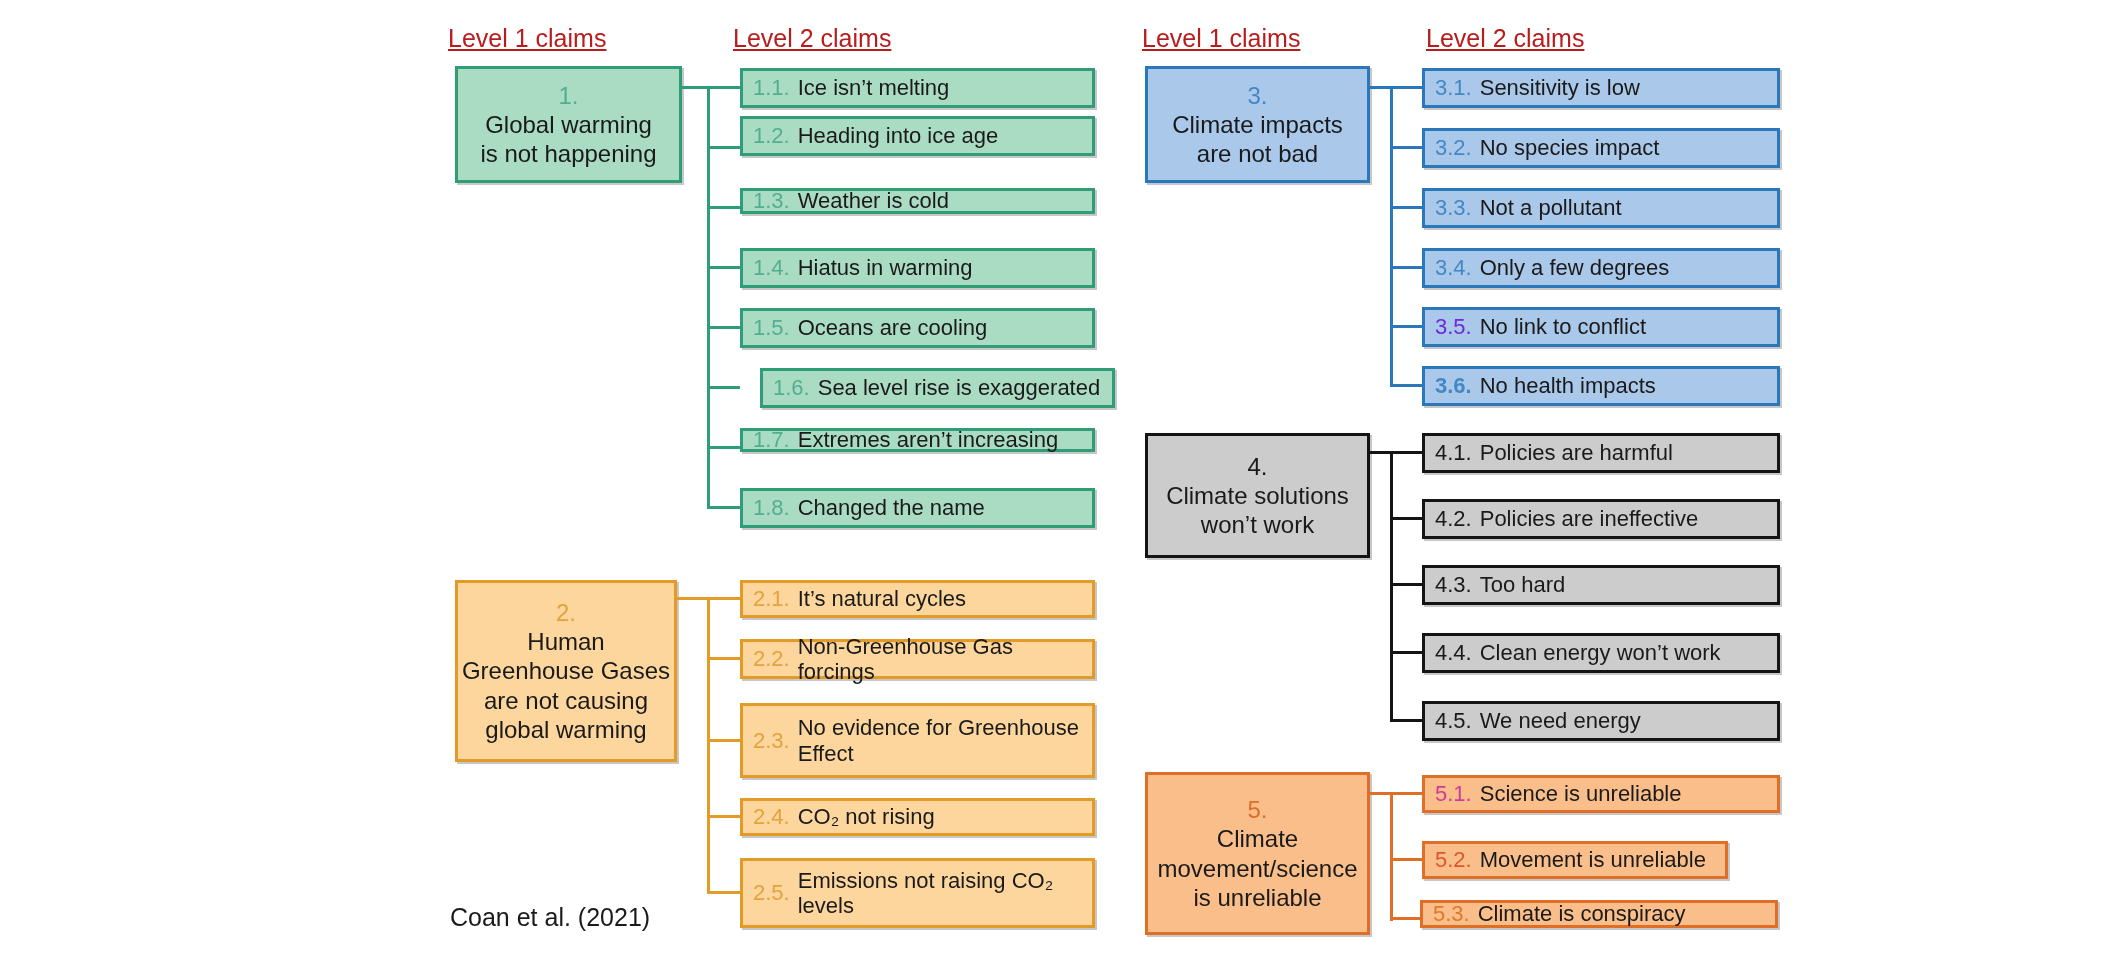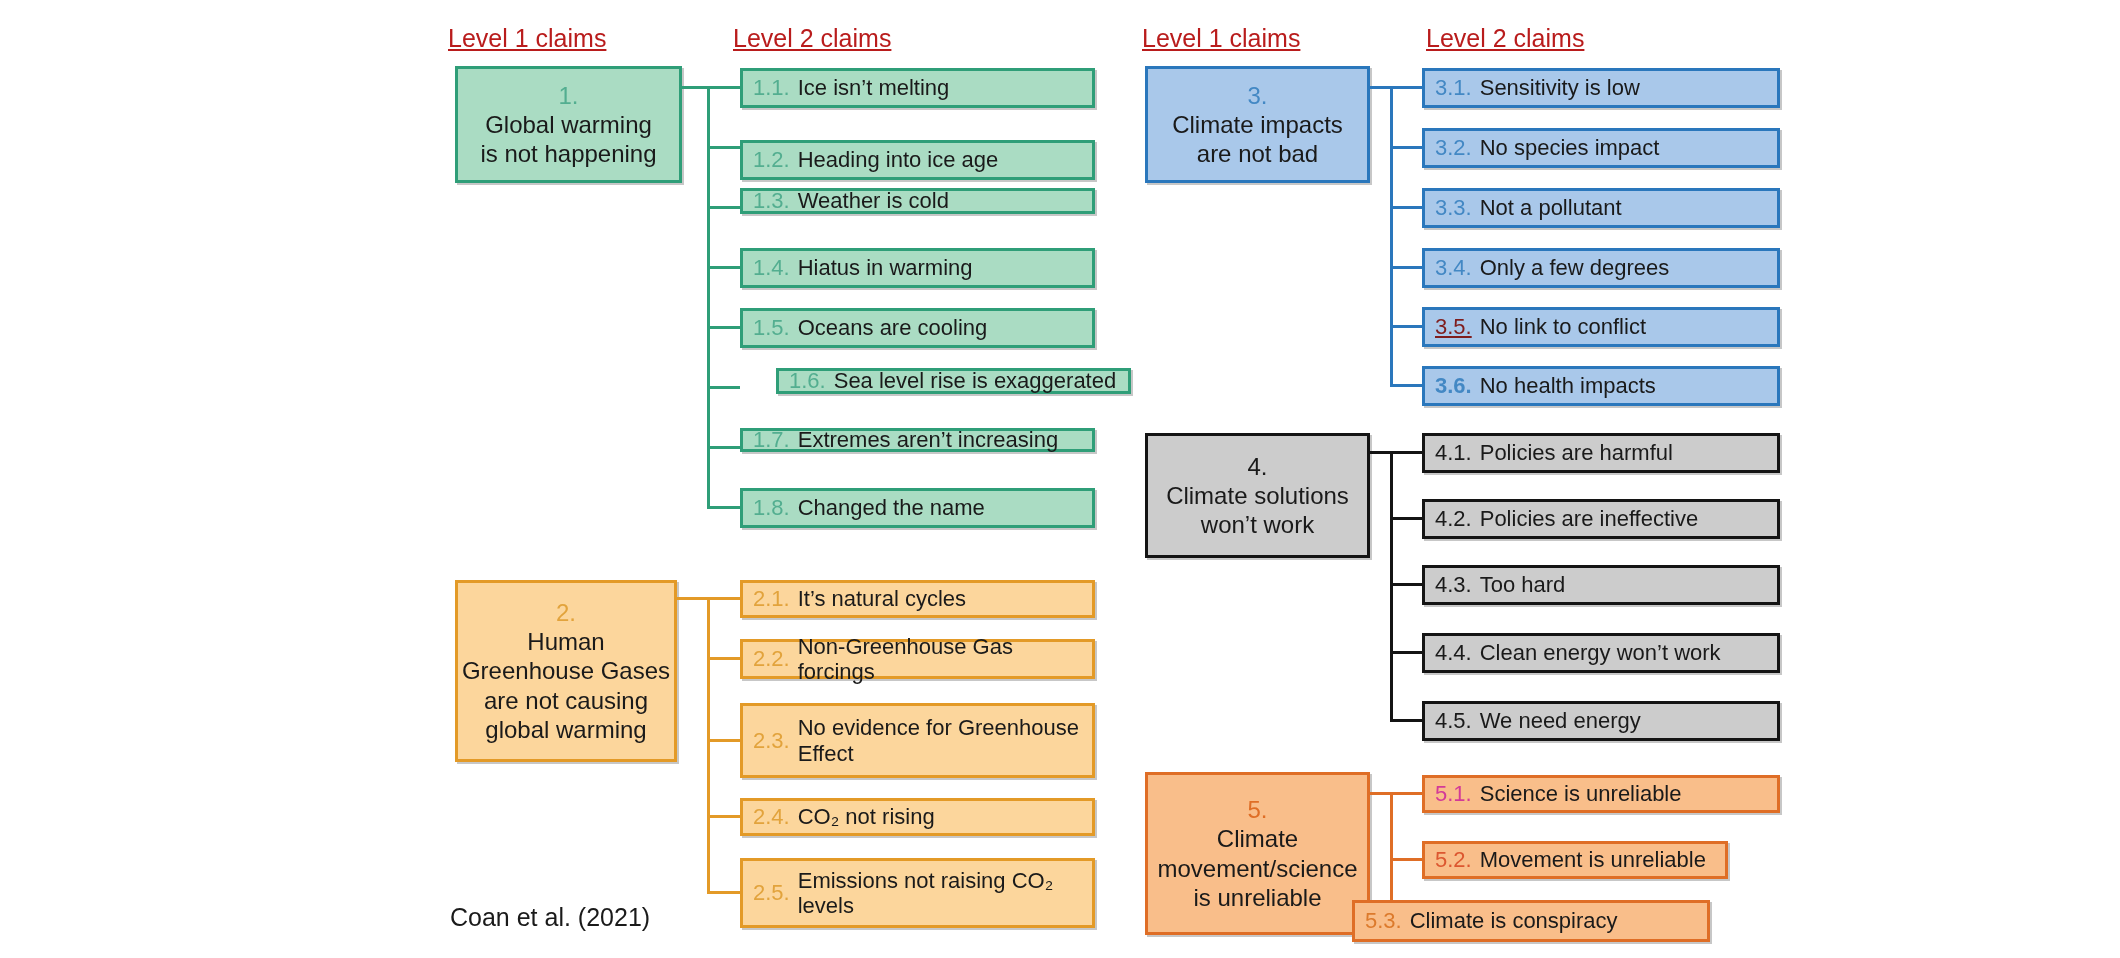--- a/index.html
+++ b/index.html
@@ -51,37 +51,37 @@
   <div class="line c1" style="left:707px;top:266px;width:33px;height:3px"></div>
   <div class="line c1" style="left:707px;top:326px;width:33px;height:3px"></div>
   <div class="line c1" style="left:707px;top:386px;width:33px;height:3px"></div>
   <div class="line c1" style="left:707px;top:446px;width:33px;height:3px"></div>
   <div class="line c1" style="left:707px;top:506px;width:33px;height:3px"></div>
 
   <div class="box claim c1" style="left:740px;top:68px;width:355px;height:40px">
     <span class="num" style="color: rgb(83, 174, 144);">1.1.</span>
     <span class="txt">Ice isn’t melting</span>
   </div>
-  <div class="box claim c1" style="left:740px;top:140px;width:355px;height:40px">
+  <div class="box claim c1" style="left:740px;top:116px;width:355px;height:40px">
     <span class="num" style="color: rgb(83, 174, 144);">1.2.</span>
     <span class="txt">Heading into ice age</span>
   </div>
   <div class="box claim c1" style="left:740px;top:188px;width:355px;height:26px">
     <span class="num" style="color: rgb(83, 174, 144);">1.3.</span>
     <span class="txt">Weather is cold</span>
   </div>
   <div class="box claim c1" style="left:740px;top:248px;width:355px;height:40px">
     <span class="num" style="color: rgb(83, 174, 144);">1.4.</span>
     <span class="txt">Hiatus in warming</span>
   </div>
   <div class="box claim c1" style="left:740px;top:308px;width:355px;height:40px">
     <span class="num" style="color: rgb(83, 174, 144);">1.5.</span>
     <span class="txt">Oceans are cooling</span>
   </div>
-  <div class="box claim c1" style="left:776px;top:368px;width:355px;height:26px">
+  <div class="box claim c1" style="left:760px;top:368px;width:355px;height:40px">
     <span class="num" style="color: rgb(83, 174, 144);">1.6.</span>
     <span class="txt">Sea level rise is exaggerated</span>
   </div>
   <div class="box claim c1" style="left:740px;top:428px;width:355px;height:24px">
     <span class="num" style="color: rgb(83, 174, 144);">1.7.</span>
     <span class="txt">Extremes aren’t increasing</span>
   </div>
   <div class="box claim c1" style="left:740px;top:488px;width:355px;height:40px">
     <span class="num" style="color: rgb(83, 174, 144);">1.8.</span>
     <span class="txt">Changed the name</span>
@@ -145,21 +145,21 @@
   </div>
   <div class="box claim c3" style="left:1422px;top:188px;width:358px;height:40px">
     <span class="num" style="color: rgb(67, 136, 196);">3.3.</span>
     <span class="txt">Not a pollutant</span>
   </div>
   <div class="box claim c3" style="left:1422px;top:248px;width:358px;height:40px">
     <span class="num" style="color: rgb(67, 136, 196);">3.4.</span>
     <span class="txt">Only a few degrees</span>
   </div>
   <div class="box claim c3" style="left:1422px;top:307px;width:358px;height:40px">
-    <span class="num" style="color: #7f1d1d; text-decoration: underline;">3.5.</span>
+    <span class="num" style="color: #6d28d9;">3.5.</span>
     <span class="txt">No link to conflict</span>
   </div>
   <div class="box claim c3" style="left:1422px;top:366px;width:358px;height:40px">
     <span class="num" style="color: rgb(67, 136, 196); font-weight: bold;">3.6.</span>
     <span class="txt">No health impacts</span>
   </div>
 
   <div class="box parent c4" style="left:1145px;top:433px;width:225px;height:125px">
     <div class="pnum" style="color: rgb(26, 26, 26);">4.</div>
     <div class="ptitle">Climate solutions
@@ -205,20 +205,20 @@
   <div class="line c5" style="left:1390px;top:917px;width:32px;height:3px"></div>
 
   <div class="box claim c5" style="left:1422px;top:775px;width:358px;height:38px">
     <span class="num" style="color: rgb(211, 58, 151);">5.1.</span>
     <span class="txt">Science is unreliable</span>
   </div>
   <div class="box claim c5" style="left:1422px;top:841px;width:306px;height:38px">
     <span class="num" style="color: rgb(220, 87, 48);">5.2.</span>
     <span class="txt">Movement is unreliable</span>
   </div>
-  <div class="box claim c5" style="left:1352px;top:900px;width:358px;height:42px">
+  <div class="box claim c5" style="left:1420px;top:900px;width:358px;height:28px">
     <span class="num" style="color: rgb(220, 122, 44);">5.3.</span>
     <span class="txt">Climate is conspiracy</span>
   </div>
 
   <div class="caption" style="left:450px;top:903px">Coan et al. (2021)</div>
 
 </div>
 
 </body></html>

